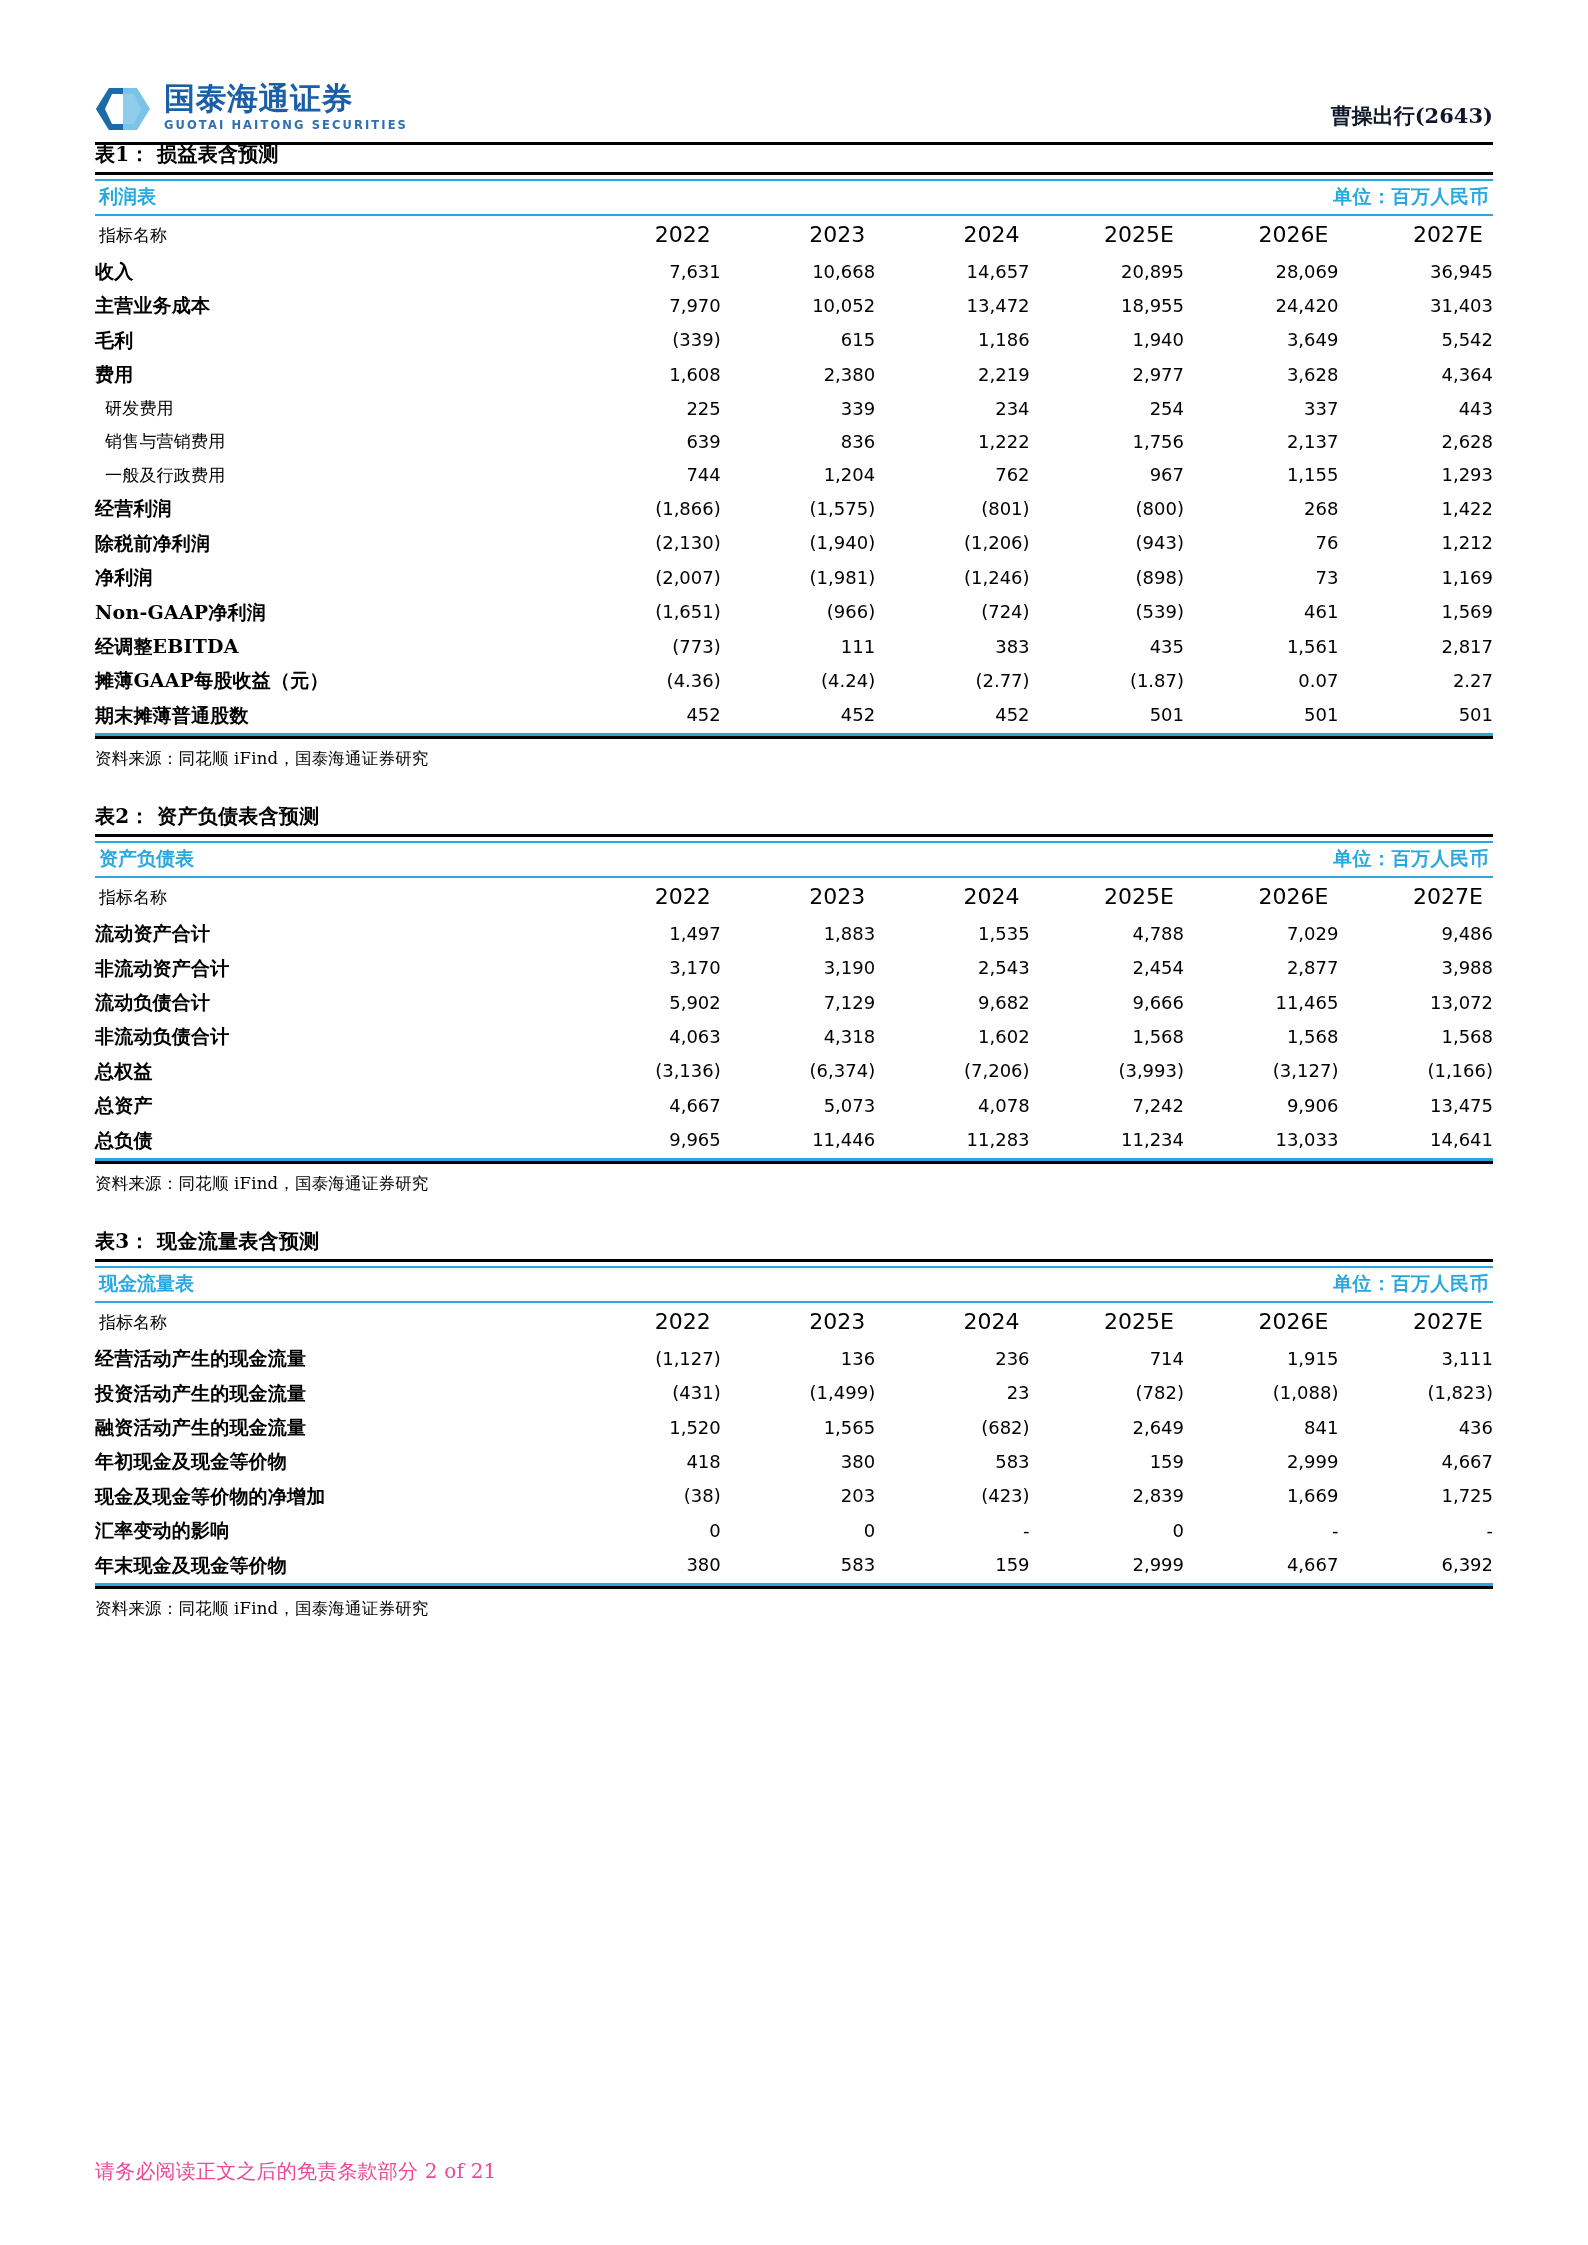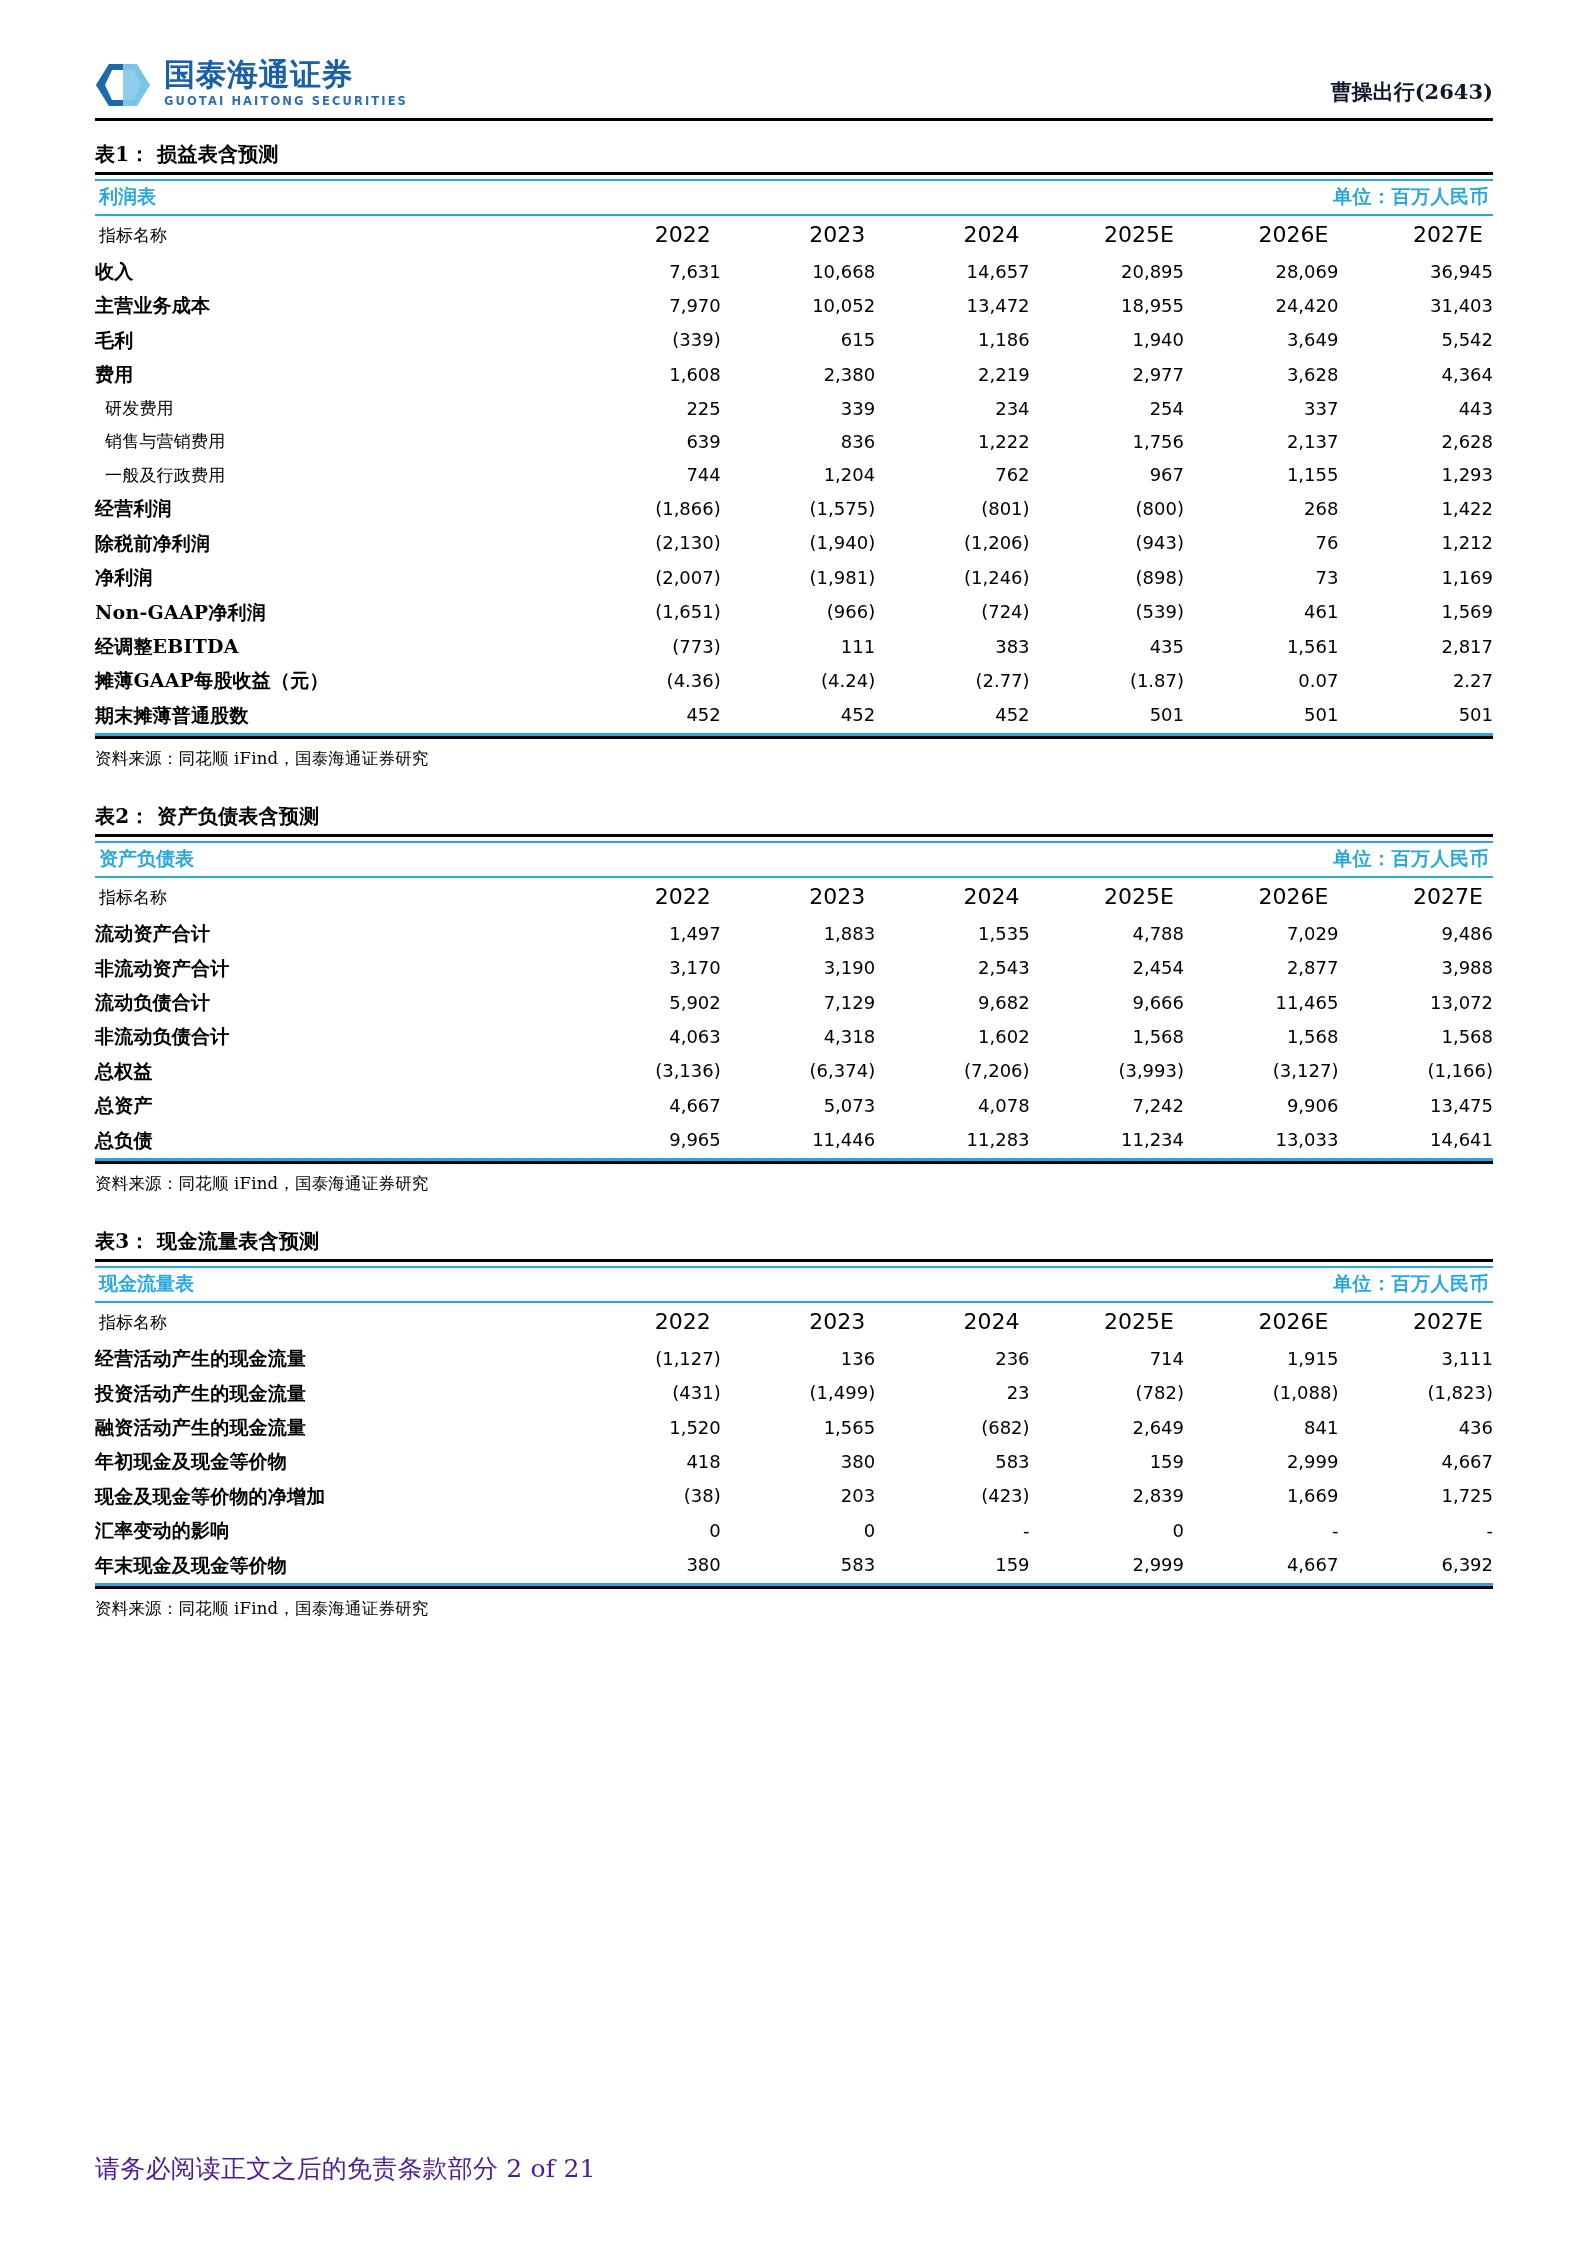--- a/index.html
+++ b/index.html
@@ -22,21 +22,21 @@
     width: 1588px;
     height: 2245px;
     box-sizing: border-box;
     padding: 0 95px;
   }
 
   
   .header {
     position: relative;
     height: 112px;
-    padding-top: 58px;
+    padding-top: 82px;
     box-sizing: border-box;
   }
   .header-inner {
     display: flex;
     align-items: flex-end;
     justify-content: space-between;
     height: 54px;
   }
   .brand {
     display: flex;
@@ -191,22 +191,22 @@
     padding-top: 9px;
     letter-spacing: 0.2px;
   }
 
   
   .page-footer {
     position: absolute;
     left: 95px;
     bottom: 60px;
     font-family: "DejaVu Serif", "Liberation Serif", serif;
-    font-size: 25px;
-    color: #4c1d95;
+    font-size: 20px;
+    color: #ec4899;
     letter-spacing: 0.2px;
   }
 </style>
 </head>
 <body>
 
 <div class="page">
 
   <div class="header">
     <div class="header-inner">

